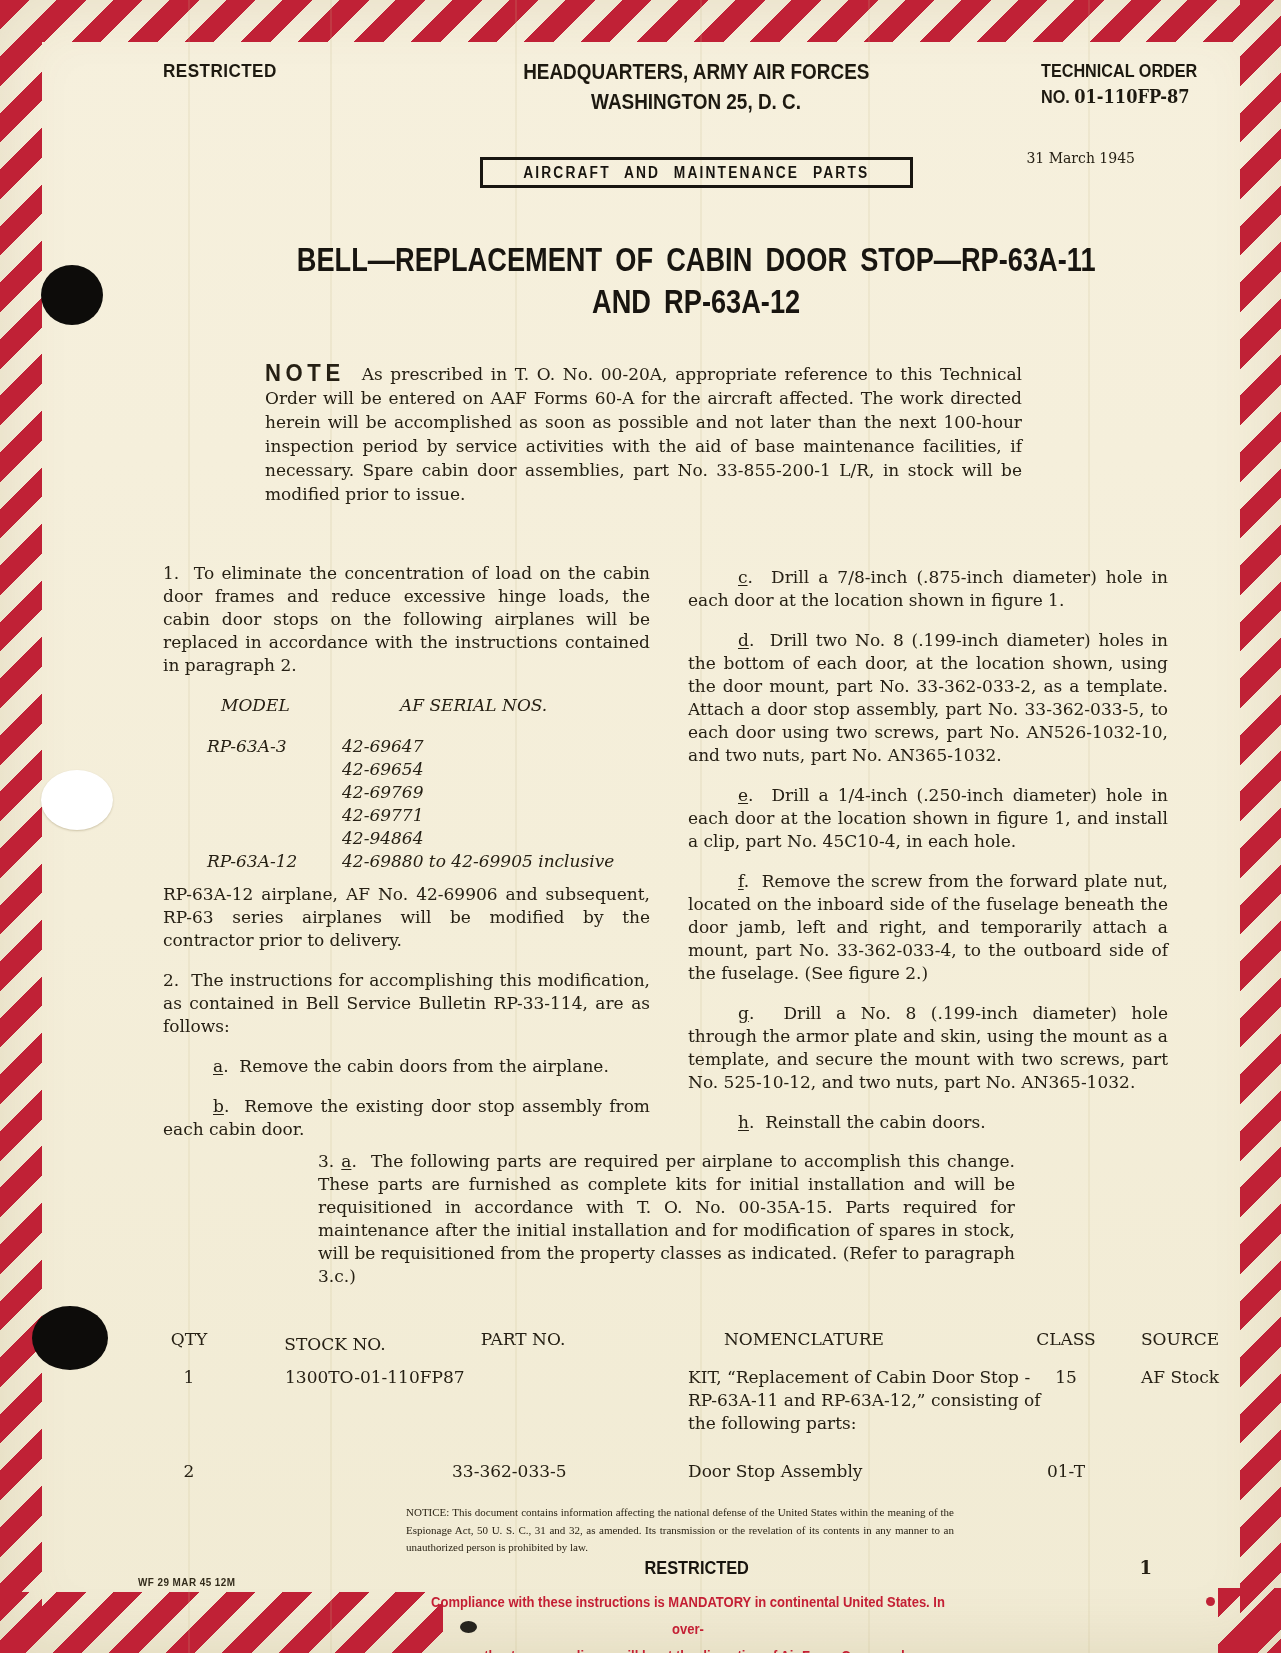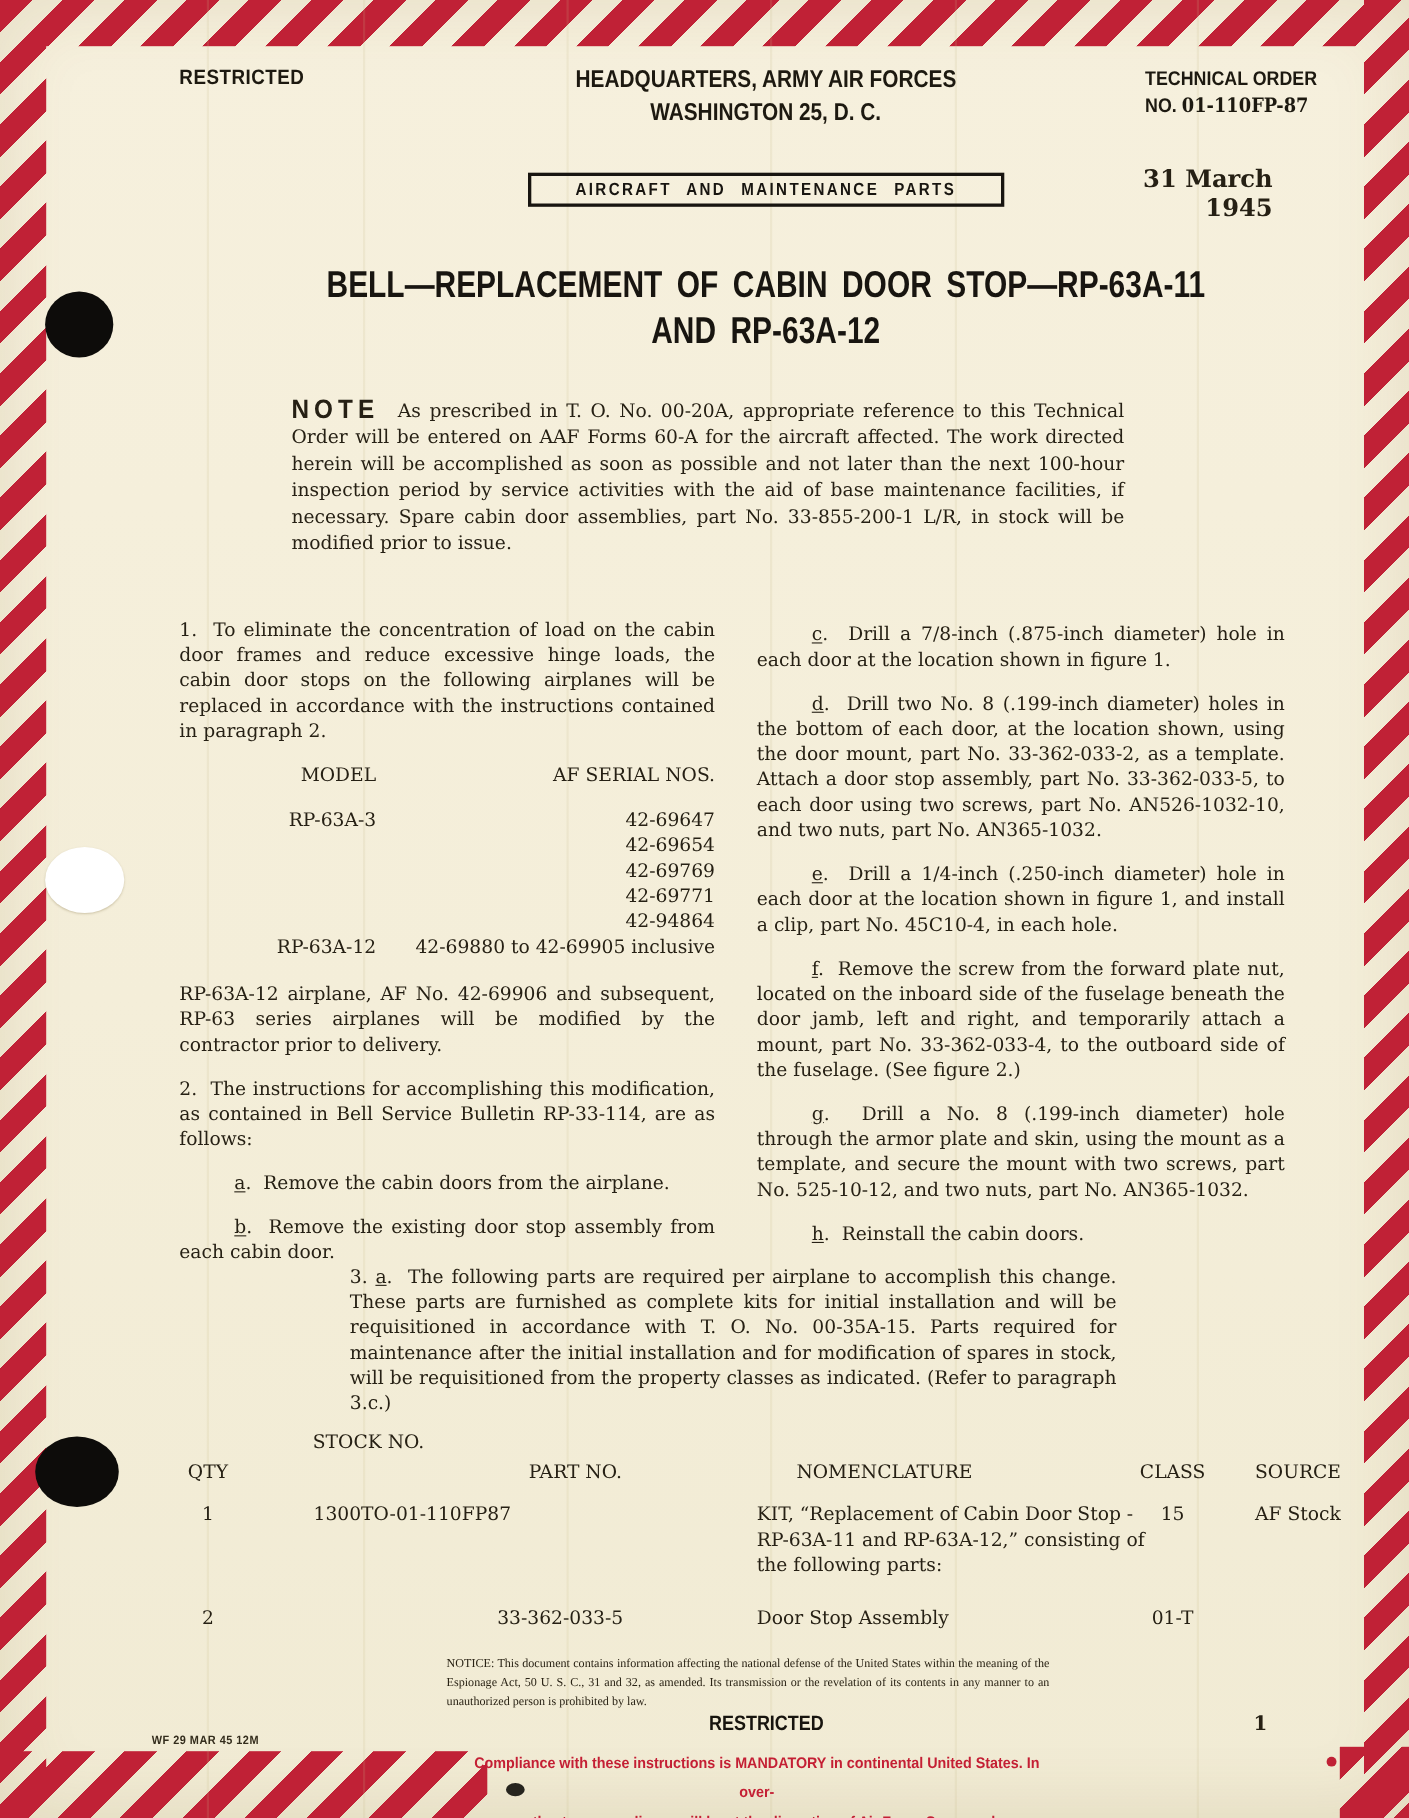--- a/index.html
+++ b/index.html
@@ -28,37 +28,37 @@
   .sans{font-family:"Liberation Sans",sans-serif;font-weight:bold;}
   .cond{display:inline-block;transform:scaleX(.86);transform-origin:center;}
   .cond-l{display:inline-block;transform:scaleX(.9);transform-origin:left center;}
   .abs{position:absolute;}
   .center{text-align:center;}
   
   .restricted-top{left:163px;top:60px;font-size:19px;letter-spacing:.5px;color:#1d1910;}
   .hq{left:163px;top:57px;width:1067px;font-size:22px;line-height:30px;color:#1d1910;}
   .to-block{left:1041px;top:59px;font-size:18px;line-height:25px;color:#1d1910;}
   .to-num{font-family:"DejaVu Serif",serif;font-weight:bold;font-size:18px;}
-  .date{left:1002px;top:150px;width:155px;text-align:right;font-weight:bold;font-size:22px;}
+  .date{left:980px;top:150px;width:155px;text-align:right;font-weight:normal;font-size:14px;}
   .boxwrap{left:163px;top:157px;width:1067px;}
   .mpbox{display:inline-block;border:3px solid #181510;padding:4px 12px 3px;font-size:16px;letter-spacing:2.5px;word-spacing:9px;color:#181510;}
   
   .titlewrap{left:163px;top:238px;width:1067px;color:#181510;}
   .title-line{font-size:34px;line-height:42px;word-spacing:7px;letter-spacing:0;}
   .title-line .cond{transform:scaleX(.8);}
   
   .note{left:265px;top:360px;width:757px;font-size:17px;line-height:24px;text-align:justify;}
   .note-label{font-family:"Liberation Sans",sans-serif;font-weight:bold;font-size:24px;letter-spacing:5px;margin-right:10px;display:inline-block;transform:scaleX(.92);transform-origin:left bottom;position:relative;top:1px;}
   .col{font-size:17px;line-height:23px;text-align:justify;}
   .col p{margin:0 0 17px;}
   .col-left{left:163px;top:562px;width:487px;}
   .col-right{left:688px;top:566px;width:480px;}
   .step{text-indent:50px;}
   .letter{text-decoration:underline;text-underline-offset:2px;}
-  .model-grid{display:grid;grid-template-columns:135px 1fr;margin:0 0 20px 44px;line-height:23px;text-align:right;}
+  .model-grid{display:grid;grid-template-columns:135px 1fr;margin:0 0 10px 44px;line-height:23px;text-align:left;font-style:italic;}
   .model-grid .hd{padding-bottom:18px;}
   .model-grid .hd1{padding-left:14px;}
   .model-grid .hd2{padding-left:58px;}
   .para3{left:318px;top:1150px;width:697px;font-size:17px;line-height:23px;text-align:justify;}
   
   .cell{position:absolute;font-size:17px;line-height:23px;color:#262014;}
   .cell.c{text-align:center;}
   
   .notice{left:406px;top:1504px;width:548px;font-family:"Liberation Serif",serif;font-size:11px;line-height:17.5px;text-align:justify;color:#2a2315;}
   .print-code{left:138px;top:1576px;font-size:11px;letter-spacing:.5px;color:#332c1c;}
@@ -150,21 +150,21 @@
     <p class="step"><span class="letter">f</span><span>.&nbsp; Remove the screw from the forward plate nut, located on the inboard side of the fuselage beneath the door jamb, left and right, and temporarily attach a mount, part No. 33-362-033-4, to the outboard side of the fuselage.  (See figure 2.)</span></p>
     <p class="step"><span class="letter">g</span><span>.&nbsp; Drill a No. 8 (.199-inch diameter) hole through the armor plate and skin, using the mount as a template, and secure the mount with two screws, part No. 525-10-12, and two nuts, part No. AN365-1032.</span></p>
     <p class="step"><span class="letter">h</span><span>.&nbsp; Reinstall the cabin doors.</span></p>
   </div>
 
   <div class="abs para3">
     <span>3.&nbsp;</span><span class="letter">a</span><span>.&nbsp; The following parts are required per airplane to accomplish this change. These parts are furnished as complete kits for initial installation and will be requisitioned in accordance with T. O. No. 00-35A-15.  Parts required for maintenance after the initial installation and for modification of spares in stock, will be requisitioned from the property classes as indicated.  (Refer to paragraph 3.c.)</span>
   </div>
 
   <div class="cell c" style="left:163px;top:1328px;width:52px">QTY</div>
-  <div class="cell c" style="left:272px;top:1300px;width:126px">STOCK NO.</div>
+  <div class="cell c" style="left:272px;top:1333px;width:126px">STOCK NO.</div>
   <div class="cell c" style="left:468px;top:1328px;width:110px">PART NO.</div>
   <div class="cell c" style="left:718px;top:1328px;width:172px">NOMENCLATURE</div>
   <div class="cell c" style="left:1032px;top:1328px;width:68px">CLASS</div>
   <div class="cell c" style="left:1138px;top:1328px;width:84px">SOURCE</div>
 
   <div class="cell c" style="left:163px;top:1366px;width:52px">1</div>
   <div class="cell" style="left:285px;top:1366px;width:190px">1300TO-01-110FP87</div>
   <div class="cell" style="left:452px;top:1366px;width:130px"></div>
   <div class="cell" style="left:688px;top:1366px;width:362px">KIT, “Replacement of Cabin Door Stop - RP-63A-11 and RP-63A-12,” consisting of the following parts:</div>
   <div class="cell c" style="left:1032px;top:1366px;width:68px">15</div>

